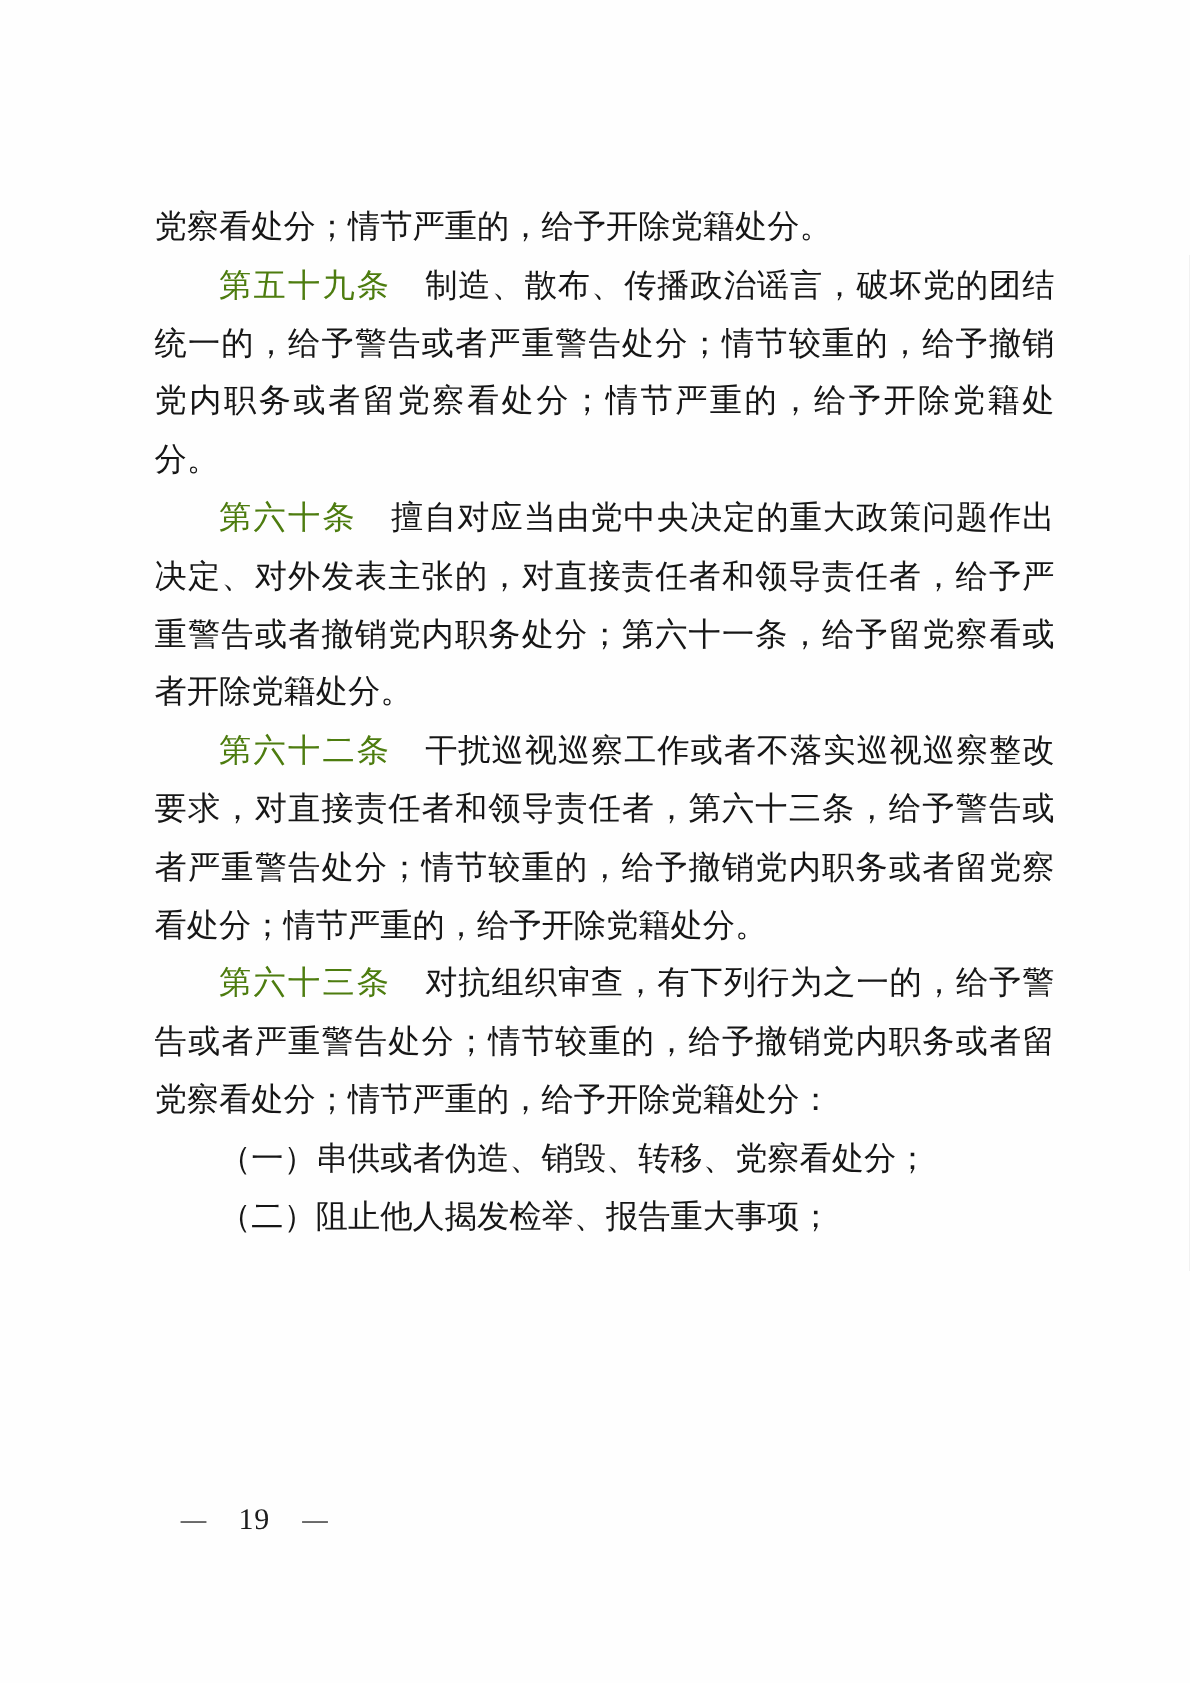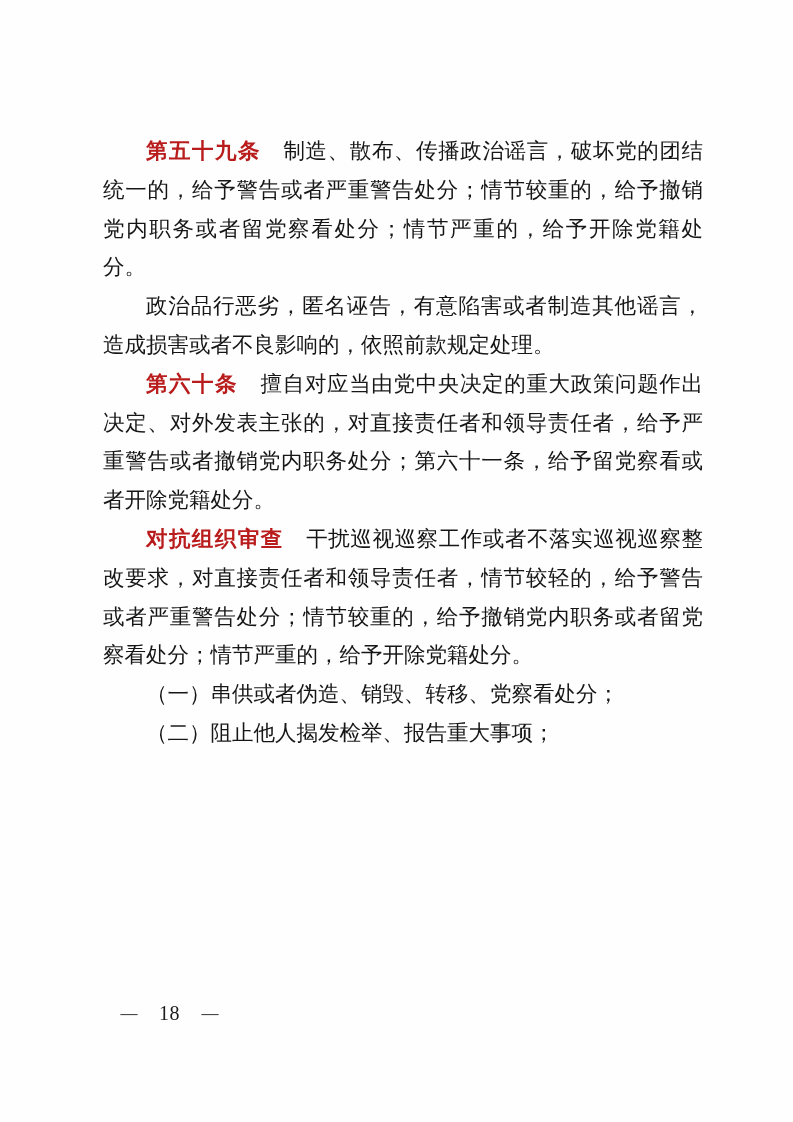--- a/index.html
+++ b/index.html
@@ -30,22 +30,22 @@
   .para {
     margin: 0;
     padding: 0;
     text-indent: 2em;
   }
   .para.no-indent {
     text-indent: 0;
   }
   .article-num {
     font-family: "Liberation Sans", "DejaVu Sans", sans-serif;
-    font-weight: 700;
-    color: #b91c1c;
+    font-weight: 400;
+    color: #4d7c0f;
     margin-right: 1.05em;
     letter-spacing: 0.04em;
   }
   .page-footer {
     position: absolute;
     left: 119px;
     top: 1001px;
     display: flex;
     align-items: center;
     gap: 20px;
@@ -62,27 +62,28 @@
     letter-spacing: 0.5px;
   }
 </style>
 </head>
 <body>
 
 <main class="page">
 
   <section class="doc-body" id="doc-body">
 
+  <p class="para no-indent"><span>党察看处分；情节严重的，给予开除党籍处分。</span></p>
       <p class="para"><span class="article-num">第五十九条</span><span>制造、散布、传播政治谣言，破坏党的团结统一的，给予警告或者严重警告处分；情节较重的，给予撤销党内职务或者留党察看处分；情节严重的，给予开除党籍处分。</span></p>
-      <p class="para"><span>政治品行恶劣，匿名诬告，有意陷害或者制造其他谣言，造成损害或者不良影响的，依照前款规定处理。</span></p>
       <p class="para"><span class="article-num">第六十条</span><span>擅自对应当由党中央决定的重大政策问题作出决定、对外发表主张的，对直接责任者和领导责任者，给予严重警告或者撤销党内职务处分；第六十一条，给予留党察看或者开除党籍处分。</span></p>
-      <p class="para"><span class="article-num">对抗组织审查</span><span>干扰巡视巡察工作或者不落实巡视巡察整改要求，对直接责任者和领导责任者，情节较轻的，给予警告或者严重警告处分；情节较重的，给予撤销党内职务或者留党察看处分；情节严重的，给予开除党籍处分。</span></p>
+      <p class="para"><span class="article-num">第六十二条</span><span>干扰巡视巡察工作或者不落实巡视巡察整改要求，对直接责任者和领导责任者，第六十三条，给予警告或者严重警告处分；情节较重的，给予撤销党内职务或者留党察看处分；情节严重的，给予开除党籍处分。</span></p>
+      <p class="para"><span class="article-num">第六十三条</span><span>对抗组织审查，有下列行为之一的，给予警告或者严重警告处分；情节较重的，给予撤销党内职务或者留党察看处分；情节严重的，给予开除党籍处分：</span></p>
       <p class="para"><span>（一）串供或者伪造、销毁、转移、党察看处分；</span></p>
       <p class="para"><span>（二）阻止他人揭发检举、报告重大事项；</span></p>
     </section>
 
   <footer class="page-footer">
     <span class="dash">—</span>
-    <span class="num">18</span>
+    <span class="num">19</span>
     <span class="dash">—</span>
   </footer>
 
 </main>
 
 </body></html>

